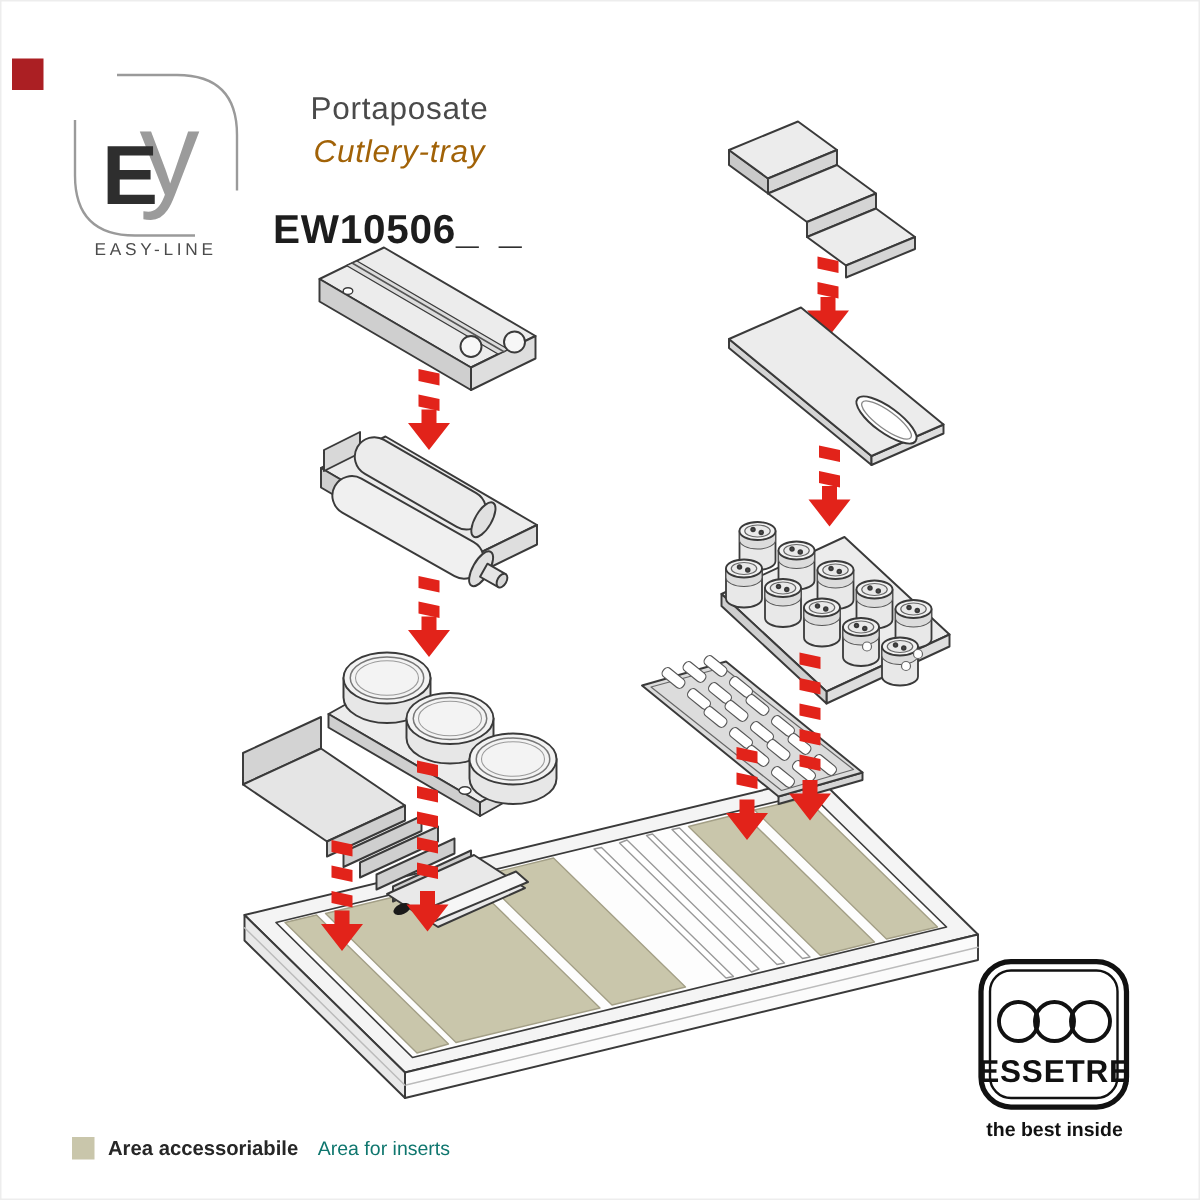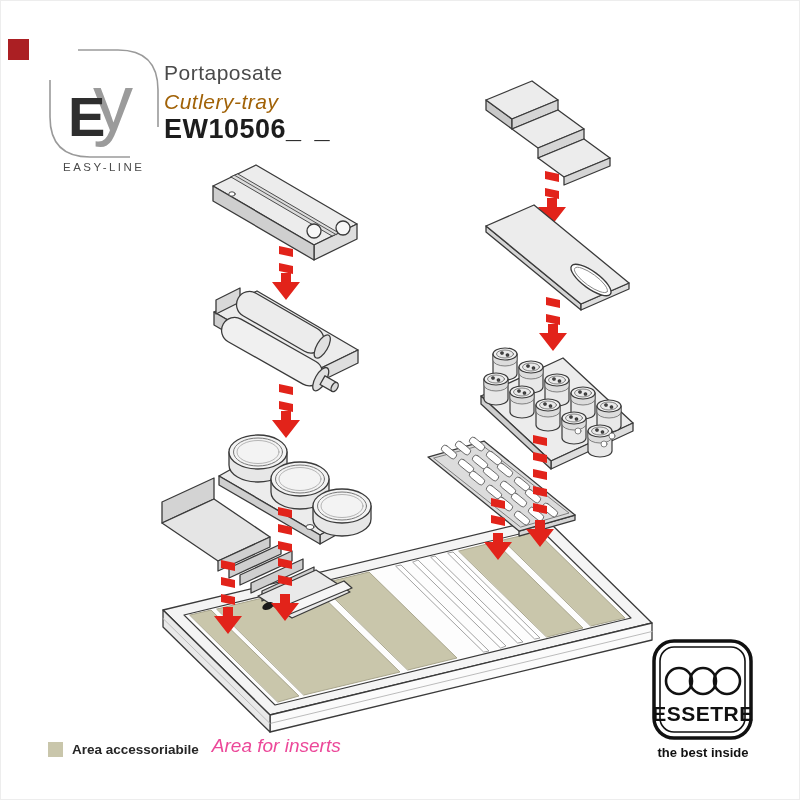--- a/index.html
+++ b/index.html
@@ -1,29 +1,29 @@
 <!DOCTYPE html>
 <html><head>
 <meta charset="utf-8">
 <style>
   html,body{margin:0;padding:0;background:#fff;}
   .canvas{position:relative;width:800px;height:800px;background:#ffffff;overflow:hidden;
           font-family:"Liberation Sans",sans-serif;box-shadow:inset 0 0 0 1px #ededed;}
   .abs{position:absolute;}
   .corner-square{left:8px;top:39px;width:21px;height:21px;background:#ab1f23;}
-  .header-text{left:164px;top:62px;line-height:1;}
+  .header-text{left:182px;top:62px;line-height:1;text-align:center;}
   .title-it{font-size:21px;color:#4a4a4a;letter-spacing:.5px;}
   .title-en{font-size:21px;color:#a16207;font-style:italic;margin-top:8px;letter-spacing:.5px;}
-  .code-line{font-size:27px;color:#1d1d1d;font-weight:bold;margin-top:4px;letter-spacing:.5px;}
+  .code-line{font-size:27px;color:#1d1d1d;font-weight:bold;margin-top:28px;letter-spacing:.5px;}
   .code-suffix{letter-spacing:3px;}
   .easyline{left:63px;top:161px;font-size:11.5px;color:#4b4b4b;letter-spacing:2.5px;}
-  .legend{left:48px;top:735px;display:flex;align-items:flex-end;gap:9px;}
+  .legend{left:48px;top:758px;display:flex;align-items:center;gap:9px;}
   .legend .swatch{width:15px;height:15px;background:#c9c6ab;}
   .legend .lab-it{font-size:13.5px;font-weight:bold;color:#262626;}
-  .legend .lab-en{font-size:19px;font-style:italic;color:#ec4899;margin-left:4px;}
+  .legend .lab-en{font-size:13px;color:#0f766e;margin-left:4px;}
   svg{display:block;}
   svg text{font-family:"Liberation Sans",sans-serif;}
 </style>
 </head>
 <body>
 
 <div class="canvas">
 
   <div class="abs corner-square"></div>
 

